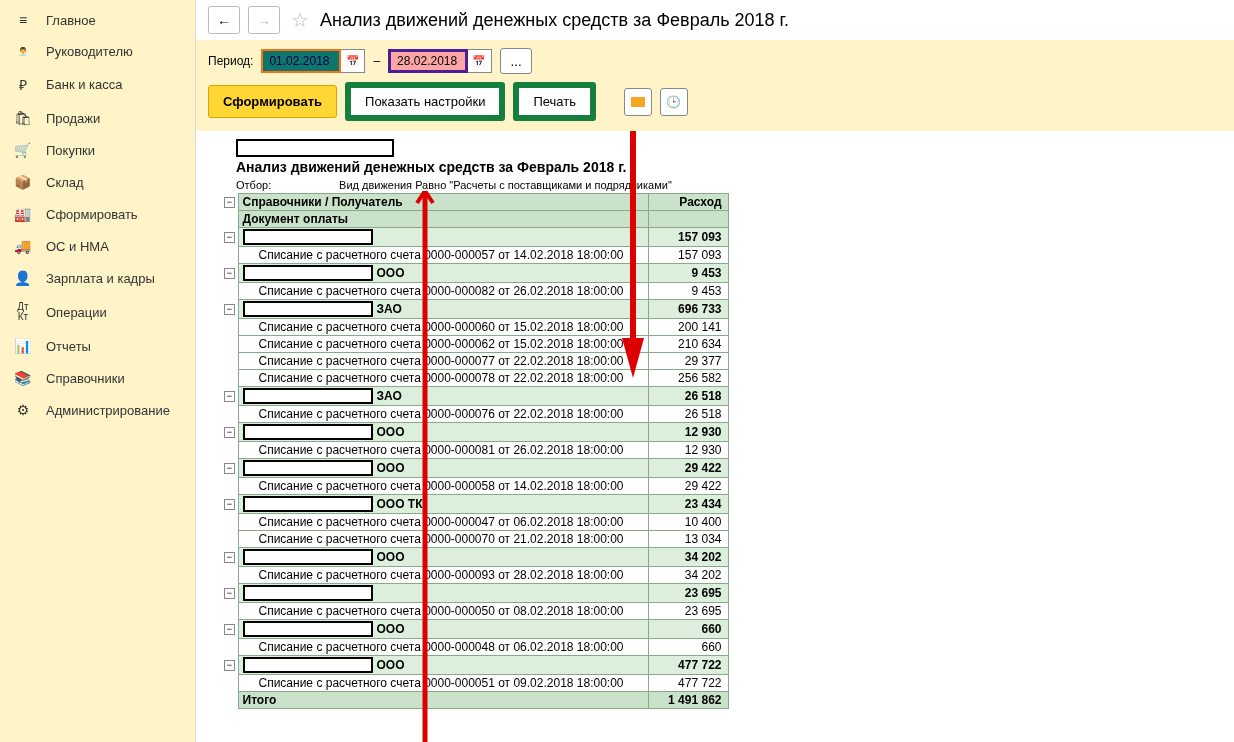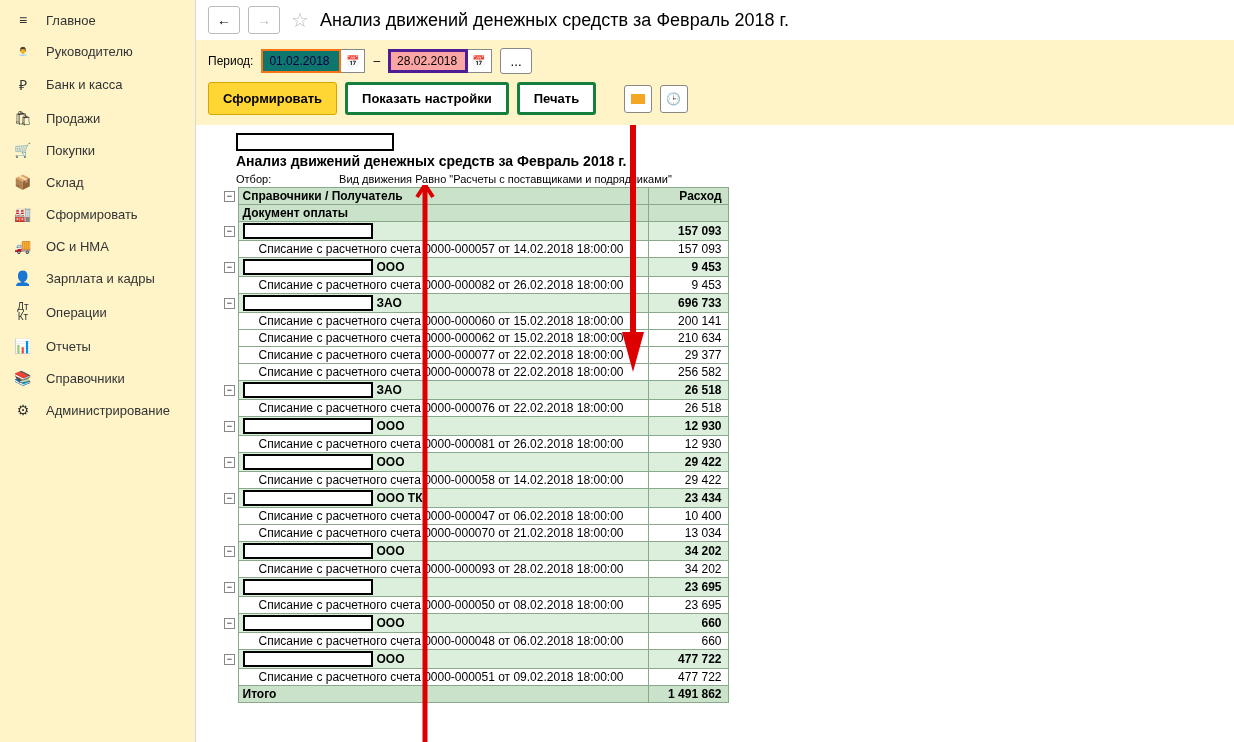--- a/index.html
+++ b/index.html
@@ -15,21 +15,21 @@
 .page-title { font-size: 18px; color: #000; }
 .param-bar { background: #fef4c8; padding: 8px 12px; display: flex; align-items: center; gap: 8px; }
 .param-label { font-size: 12px; }
 .date-input { display: inline-flex; align-items: center; }
 .date-field { border: 3px solid #4c1d95; background: #fca5a5; padding: 3px 6px; width: 80px; font-size: 12px; height: 24px; }
 .date-field.active { border: 2px solid #f97316; background: #0f766e; color: #004; }
 .date-pick { width: 24px; height: 24px; border: 1px solid #888; border-left: none; background: #fff; display: flex; align-items: center; justify-content: center; cursor: pointer; font-size: 11px; }
 .dots-btn { width: 32px; height: 26px; border: 1px solid #888; background: #fff; border-radius: 3px; cursor: pointer; }
 .btn-bar { background: #fef4c8; padding: 0 12px 10px; display: flex; align-items: center; gap: 8px; }
 .main-btn { background: #ffd633; border: 1px solid #d4a800; padding: 8px 14px; border-radius: 3px; font-size: 13px; font-weight: bold; cursor: pointer; }
-.std-btn { background: #fff; border: 3px solid #15803d; padding: 6px 14px; border-radius: 3px; font-size: 13px; cursor: pointer; font-weight: bold; }
+.std-btn { background: #fff; border: 6px solid #15803d; padding: 6px 14px; border-radius: 3px; font-size: 13px; cursor: pointer; }
 .small-btn { width: 28px; height: 28px; background: #fff; border: 1px solid #888; border-radius: 3px; cursor: pointer; display: inline-flex; align-items: center; justify-content: center; }
 .envelope { background: #f5a623; width: 14px; height: 10px; display: inline-block; }
 .time-ic { color: #888; }
 .report-area { flex: 1; background: #fff; padding: 8px 0 0 12px; overflow: auto; position: relative; }
 .whitebox { border: 2px solid #000; background: #fff; width: 158px; height: 18px; margin-left: 28px; margin-bottom: 2px; }
 .rpt-title { font-weight: bold; font-size: 14px; margin: 2px 0 4px 28px; }
 .filter-row { font-size: 11px; margin-left: 28px; margin-bottom: 2px; }
 .filter-lbl { display: inline-block; width: 100px; }
 .rpt-table { border-collapse: collapse; margin-left: 16px; }
 .rpt-table td { border: 1px solid #8aa88a; padding: 1px 6px 1px 4px; font-size: 12px; height: 17px; vertical-align: middle; }

